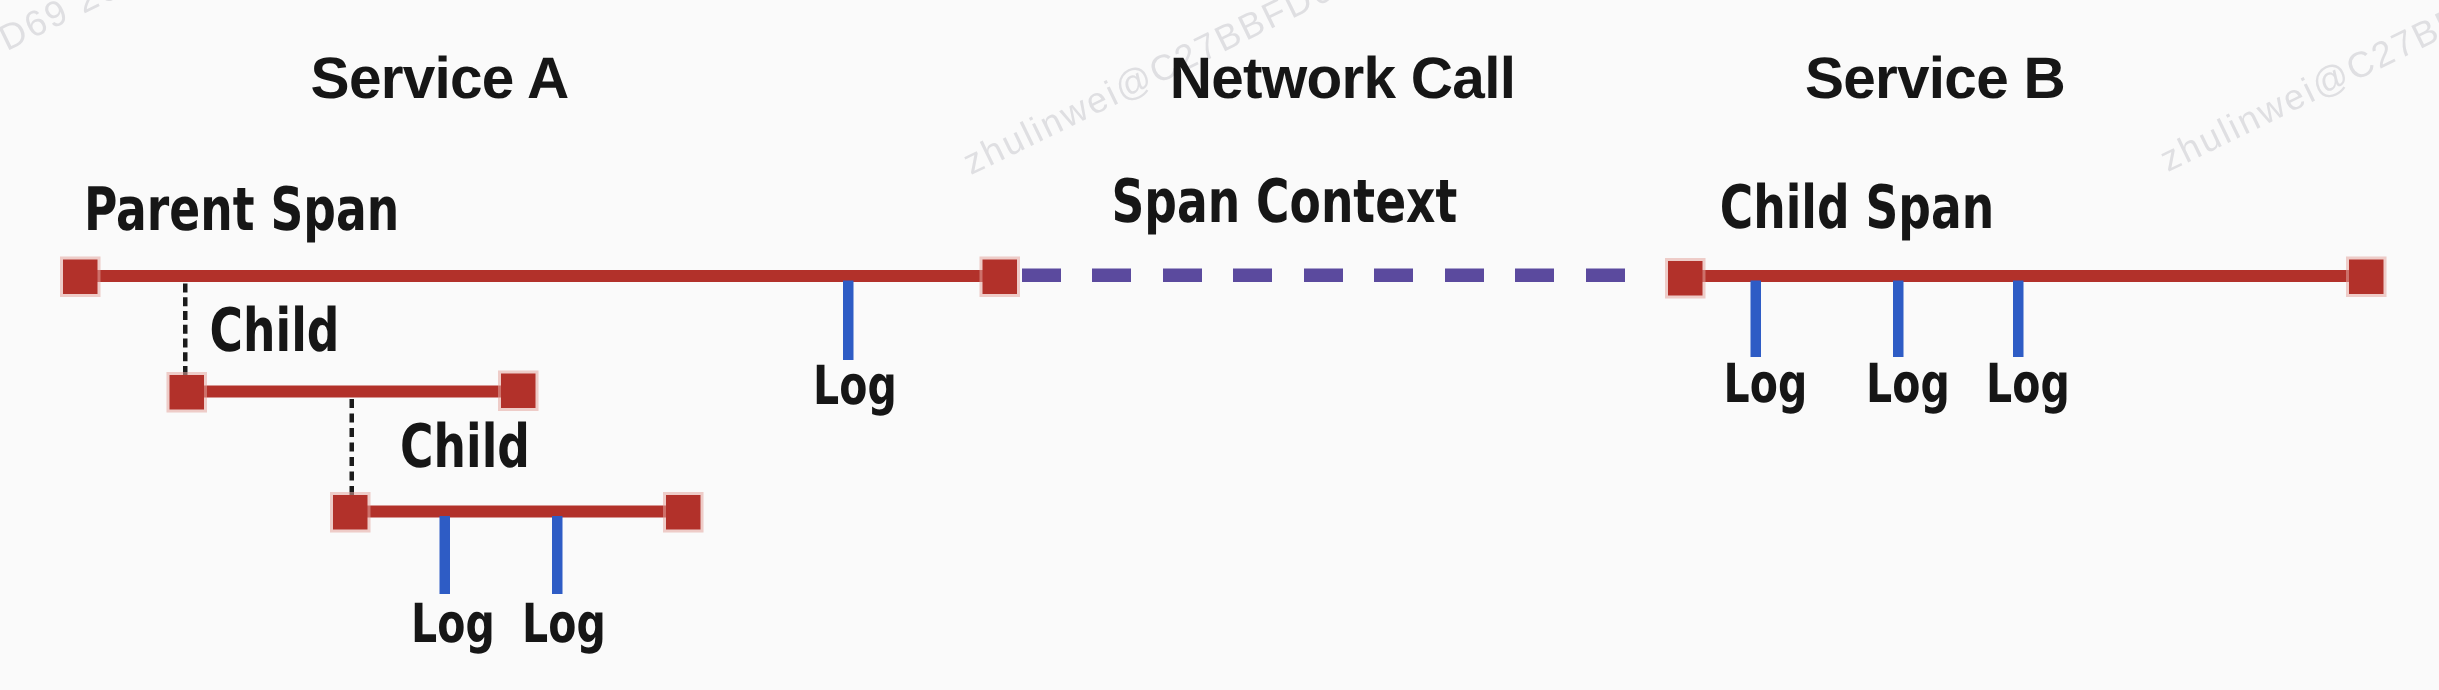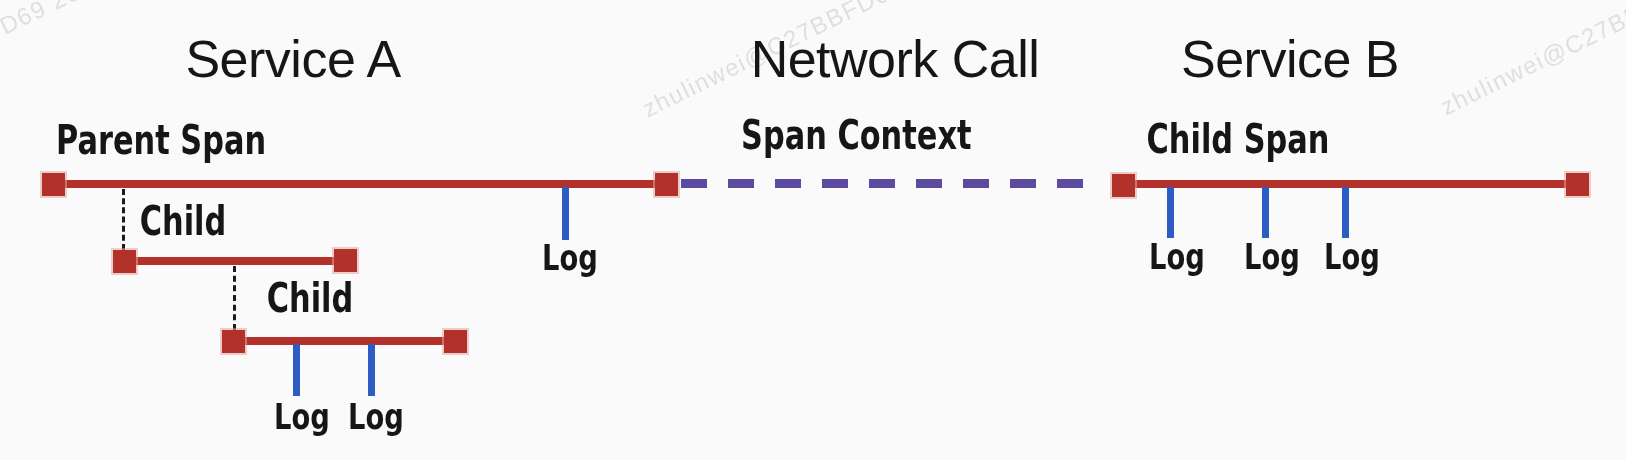--- a/index.html
+++ b/index.html
@@ -7,22 +7,22 @@
     position:relative;
     width:1626px;height:460px;
     overflow:hidden;
     background:var(--c-bg,#fafafa);
     font-family:"Liberation Sans", sans-serif;
   }
   
   .heading{
     position:absolute;
     font-family:"Liberation Sans", sans-serif;
-    font-weight:normal;
-    font-size:52px;line-height:1;
+    font-weight:bold;
+    font-size:39px;line-height:1;
     color:var(--c-text,#161616);
     text-align:center;
     letter-spacing:-0.5px;
     white-space:nowrap;
   }
   
   .lbl{
     position:absolute;
     font-family:"DejaVu Sans", sans-serif;
     font-weight:bold;

